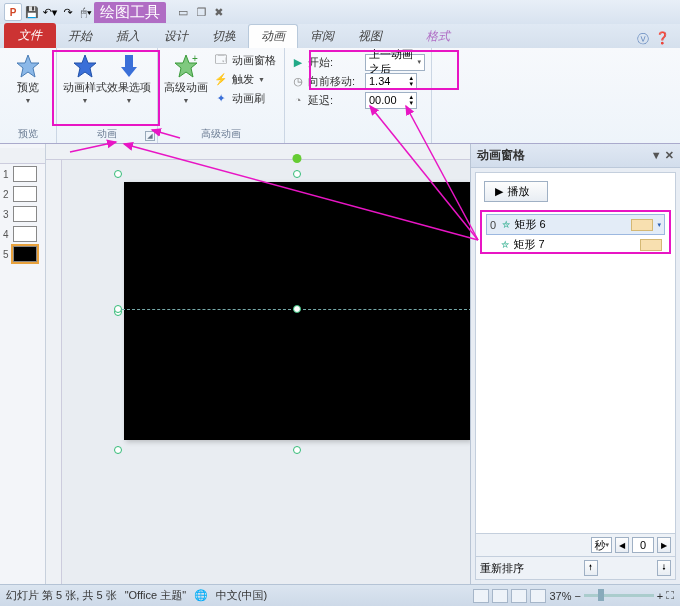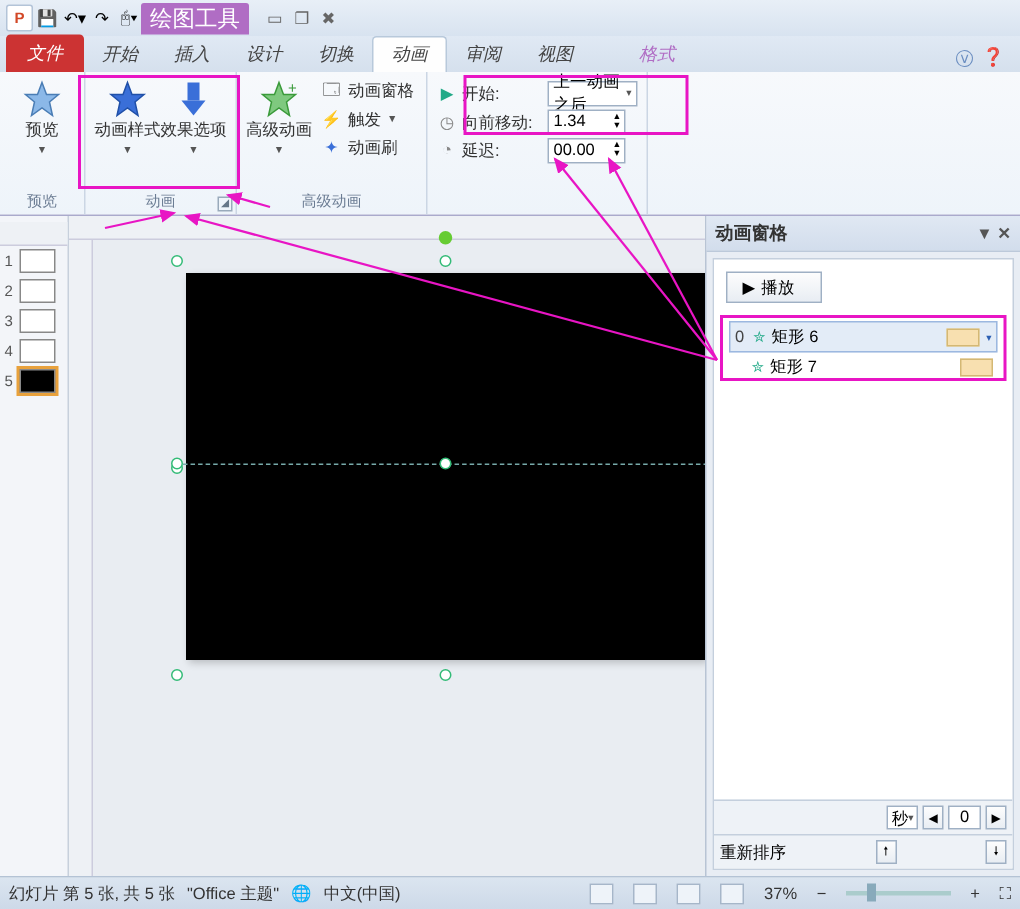--- a/index.html
+++ b/index.html
@@ -71,21 +71,21 @@
 .anim-swatch { width: 22px; height: 12px; background: #f8e0b0; border: 1px solid #d4b874; }
 .anim-item .idx { width: 8px; color: #444; }
 .anim-ico { color: #2a8; font-size: 10px; }
 .pane-footer { border-top: 1px solid #c4cfdd; padding: 3px 4px; display: flex; align-items: center; gap: 3px; background: #eef2f7; font-size: 11px; }
 .pane-footer2 { border-top: 1px solid #c4cfdd; padding: 3px 4px; display: flex; align-items: center; justify-content: space-between; gap: 3px; background: #eef2f7; font-size: 11px; }
 .spin-btn { border: 1px solid #9fb0c4; width: 14px; height: 16px; display: flex; align-items: center; justify-content: center; background: linear-gradient(#fdfdfd,#e8edf3); font-size: 8px; }
 .spin-val { border: 1px solid #9fb0c4; width: 22px; height: 16px; background: #fff; text-align: center; line-height: 14px; }
 .sec-sel { border: 1px solid #9fb0c4; height: 16px; background: #fff; padding: 0 2px; display: flex; align-items: center; }
 
 .statusbar { height: 22px; background: linear-gradient(#dbe5f0,#cdd9e8); border-top: 1px solid #b4c3d5; display: flex; align-items: center; padding: 4px 6px; font-size: 11px; color: #333; gap: 8px; }
-.sb-zoom { margin-left: auto; display: flex; align-items: center; gap: 13px; }
+.sb-zoom { margin-left: auto; display: flex; align-items: center; gap: 3px; }
 .sb-btn { width: 16px; height: 14px; border: 1px solid #a6b6c9; background: #eef3f9; }
 .zoom-track { width: 70px; height: 3px; background: #acc; position: relative; }
 .zoom-thumb { position: absolute; width: 6px; height: 12px; background: #8ab; top: -5px; left: 20%; }
 
 svg.overlay { position: absolute; left: 0; top: 0; pointer-events: none; }
 </style>
 </head>
 <body>
 
 <div class="titlebar">

